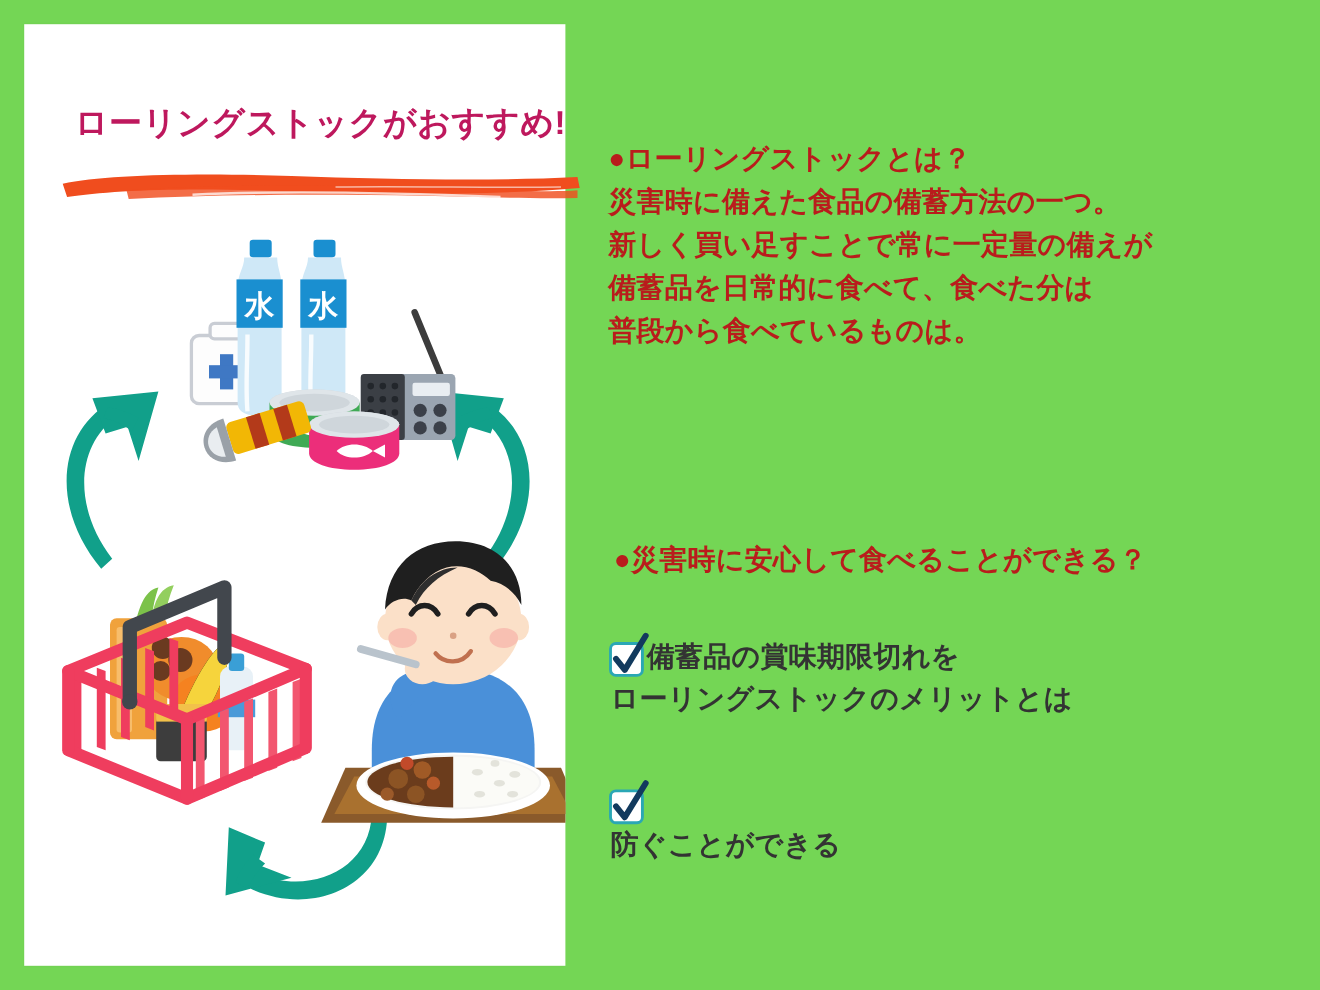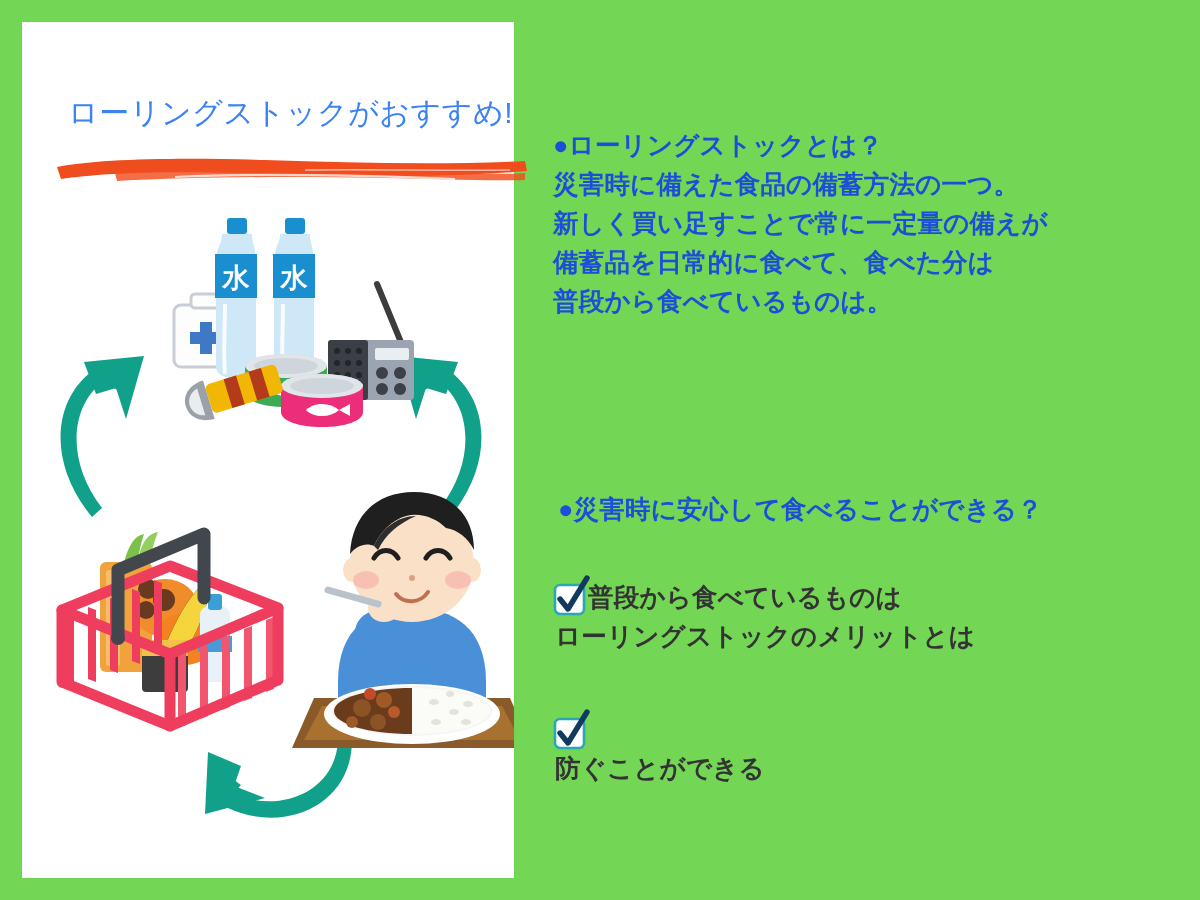--- a/index.html
+++ b/index.html
@@ -31,23 +31,23 @@
     background: #ffffff;
     box-shadow: 0 0 2px rgba(0,0,0,0.06);
   }
 
   .card-title {
     position: absolute;
     left: 46px;
     top: 74px;
     width: 470px;
     font-size: 30px;
-    font-weight: 400;
+    font-weight: 700;
     letter-spacing: 0.5px;
-    color: #3b82f6;
+    color: #be185d;
     white-space: nowrap;
     line-height: 1.1;
   }
 
   .brush {
     position: absolute;
     left: 33px;
     top: 131px;
     width: 474px;
     height: 36px;
@@ -91,21 +91,21 @@
     width: 630px;
   }
   .block-merit-2 {
     position: absolute;
     left: 5px;
     top: 712px;
     width: 630px;
   }
 
   .rtext {
-    color: #1d4ed8;
+    color: #b91c1c;
     font-weight: 700;
     font-size: 25.5px;
     line-height: 39px;
     letter-spacing: 0.2px;
     white-space: nowrap;
   }
   .rtext.head {
     font-size: 25.5px;
   }
 
@@ -383,21 +383,21 @@
     </div>
 
     <div class="block-merit-1">
       <div class="check-line">
         <span class="checkbox-ic">
           <svg width="34" height="34" viewBox="0 0 34 34" xmlns="http://www.w3.org/2000/svg" style="overflow:visible">
             <rect x="2" y="4" width="29" height="29" rx="5" fill="#ffffff" stroke="#2aa7b5" stroke-width="2.6"></rect>
             <path d="M7 18 L 15 28 L 34 -3" stroke="#123a5e" stroke-width="5.4" fill="none" stroke-linecap="round" stroke-linejoin="round"></path>
           </svg>
         </span>
-        <span class="check-text">普段から食べているものは</span>
+        <span class="check-text">備蓄品の賞味期限切れを</span>
       </div>
       <div class="check-sub">ローリングストックのメリットとは</div>
     </div>
 
     <div class="block-merit-2">
       <div class="check-line">
         <span class="checkbox-ic">
           <svg width="34" height="34" viewBox="0 0 34 34" xmlns="http://www.w3.org/2000/svg" style="overflow:visible">
             <rect x="2" y="4" width="29" height="29" rx="5" fill="#ffffff" stroke="#2aa7b5" stroke-width="2.6"></rect>
             <path d="M7 18 L 15 28 L 34 -3" stroke="#123a5e" stroke-width="5.4" fill="none" stroke-linecap="round" stroke-linejoin="round"></path>

